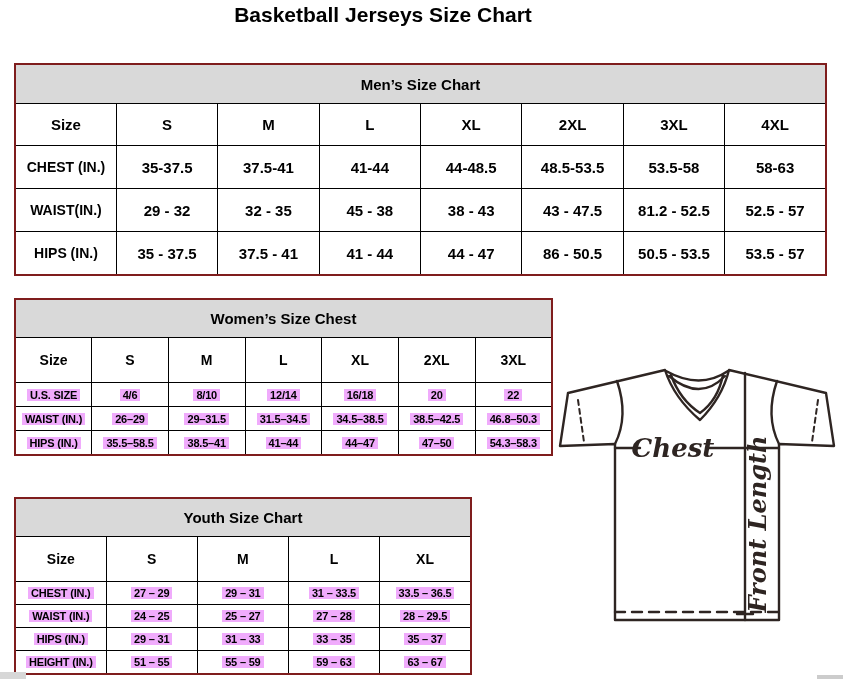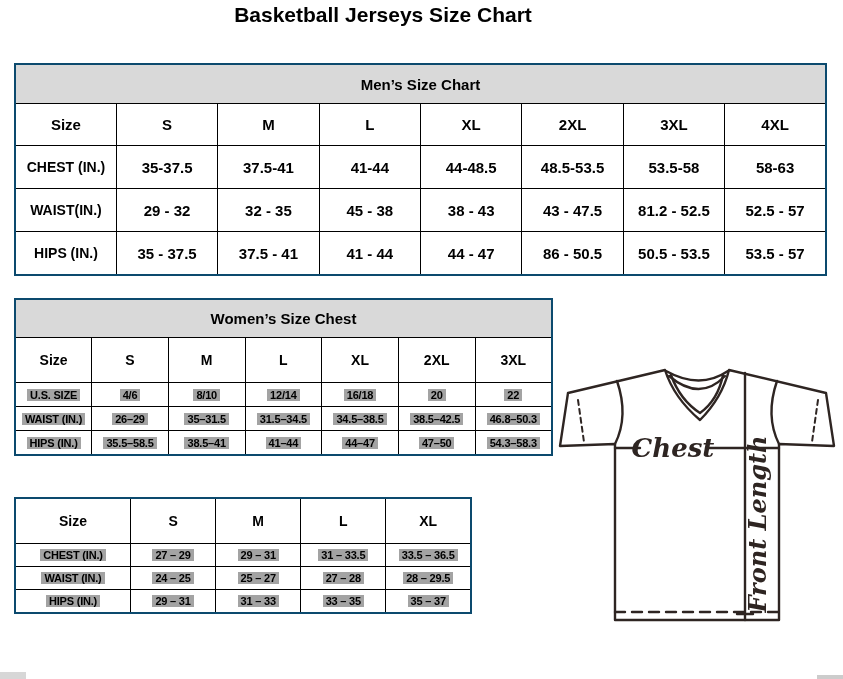--- a/index.html
+++ b/index.html
@@ -7,21 +7,21 @@
     width:843px;height:679px;position:relative;background:#ffffff;
     font-family:"Liberation Sans","DejaVu Sans",sans-serif;color:#000;
     overflow:hidden;
   }
   .page-title{
     position:absolute;left:0;top:3px;width:766px;margin:0;
     text-align:center;font-size:21px;font-weight:bold;letter-spacing:0px;
   }
   table.sizes{
     position:absolute;border-collapse:collapse;table-layout:fixed;
-    border:2px solid #0c4a6e;background:#fff;padding-left:24px;
+    border:2px solid #7f1d1d;background:#fff;padding-left:24px;
   }
   .sizes td{
     border:1px solid #000;text-align:center;vertical-align:middle;
     font-weight:bold;padding:0;overflow:hidden;white-space:nowrap;
   }
   .sizes tr.band td{background:#d9d9d9;font-size:15px;}
   
   .mens{left:14px;top:63px;width:813px;}
   .mens td:first-child{width:119px;}
   .mens tr.band td{height:38px;}
@@ -34,21 +34,21 @@
   .womens tr.band td{height:37px;}
   .womens tr.colhead td{height:44px;font-size:14px;}
   .womens tr.datarow td{height:23px;font-size:11px;letter-spacing:-0.2px;}
   
   .youth{left:14px;top:497px;width:458px;}
   .youth td:first-child{width:114px;}
   .youth tr.band td{height:37px;}
   .youth tr.colhead td{height:44px;font-size:14px;}
   .youth tr.datarow td{height:22px;font-size:11px;letter-spacing:-0.2px;}
   
-  .hl-table tr.datarow .ct{background:#a3a3a3;padding:0 3px;}
+  .hl-table tr.datarow .ct{background:#f0abfc;padding:0 3px;}
   
   .jersey{position:absolute;left:556px;top:356px;width:284px;height:272px;}
   .jersey text{
     font-family:"DejaVu Serif","Liberation Serif",serif;
     font-style:italic;font-weight:bold;fill:#2e2522;
   }
   
   .frag-left{position:absolute;left:0;top:672px;width:26px;height:7px;background:#d7d7d7;}
   .frag-right{position:absolute;left:817px;top:675px;width:26px;height:4px;background:#cccccc;}
 </style>
@@ -123,39 +123,42 @@
         <td><span class="ct">4/6</span></td>
         <td><span class="ct">8/10</span></td>
         <td><span class="ct">12/14</span></td>
         <td><span class="ct">16/18</span></td>
         <td><span class="ct">20</span></td>
         <td><span class="ct">22</span></td>
       </tr>
       <tr class="datarow">
         <td><span class="ct">WAIST (IN.)</span></td>
         <td><span class="ct">26–29</span></td>
-        <td><span class="ct">35–31.5</span></td>
+        <td><span class="ct">29–31.5</span></td>
         <td><span class="ct">31.5–34.5</span></td>
         <td><span class="ct">34.5–38.5</span></td>
         <td><span class="ct">38.5–42.5</span></td>
         <td><span class="ct">46.8–50.3</span></td>
       </tr>
       <tr class="datarow">
         <td><span class="ct">HIPS (IN.)</span></td>
         <td><span class="ct">35.5–58.5</span></td>
         <td><span class="ct">38.5–41</span></td>
         <td><span class="ct">41–44</span></td>
         <td><span class="ct">44–47</span></td>
         <td><span class="ct">47–50</span></td>
         <td><span class="ct">54.3–58.3</span></td>
       </tr>
     </tbody>
   </table>
 <table class="sizes youth hl-table">
     <tbody>
+      <tr class="band">
+        <td colspan="5">Youth Size Chart</td>
+      </tr>
       <tr class="colhead">
         <td>Size</td>
         <td>S</td>
         <td>M</td>
         <td>L</td>
         <td>XL</td>
       </tr>
       <tr class="datarow">
         <td><span class="ct">CHEST (IN.)</span></td>
         <td><span class="ct">27 – 29</span></td>
@@ -170,20 +173,27 @@
         <td><span class="ct">27 – 28</span></td>
         <td><span class="ct">28 – 29.5</span></td>
       </tr>
       <tr class="datarow">
         <td><span class="ct">HIPS (IN.)</span></td>
         <td><span class="ct">29 – 31</span></td>
         <td><span class="ct">31 – 33</span></td>
         <td><span class="ct">33 – 35</span></td>
         <td><span class="ct">35 – 37</span></td>
       </tr>
+      <tr class="datarow">
+        <td><span class="ct">HEIGHT (IN.)</span></td>
+        <td><span class="ct">51 – 55</span></td>
+        <td><span class="ct">55 – 59</span></td>
+        <td><span class="ct">59 – 63</span></td>
+        <td><span class="ct">63 – 67</span></td>
+      </tr>
     </tbody>
   </table>
 
 <svg class="jersey" viewBox="0 0 284 272" xmlns="http://www.w3.org/2000/svg">
   <g fill="none" stroke="#2e2522" stroke-width="2.4" stroke-linejoin="round" stroke-linecap="round">
 
     <path d="M109,14 L12,37 L4,90 L59,88 L59,264 L223,264 L223,88 L278,90 L270,37 L173,14
              Q166,42 144,64 Q118,42 109,14 Z"></path>
 
     <path d="M115,19 Q124,44 144,57 Q162,44 167,19"></path>

